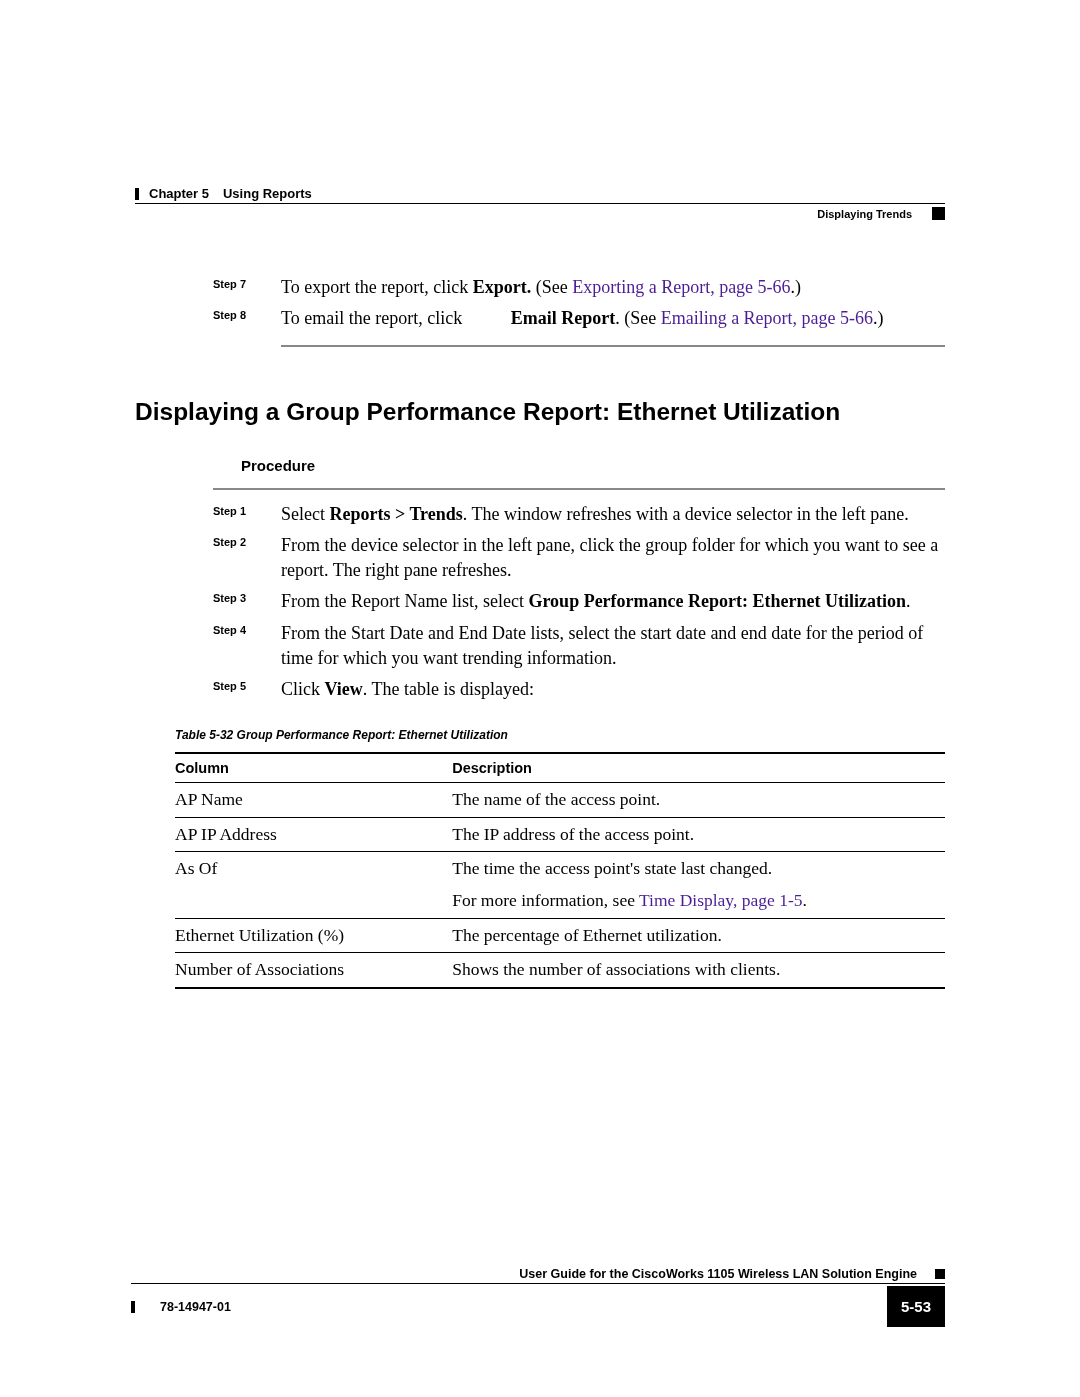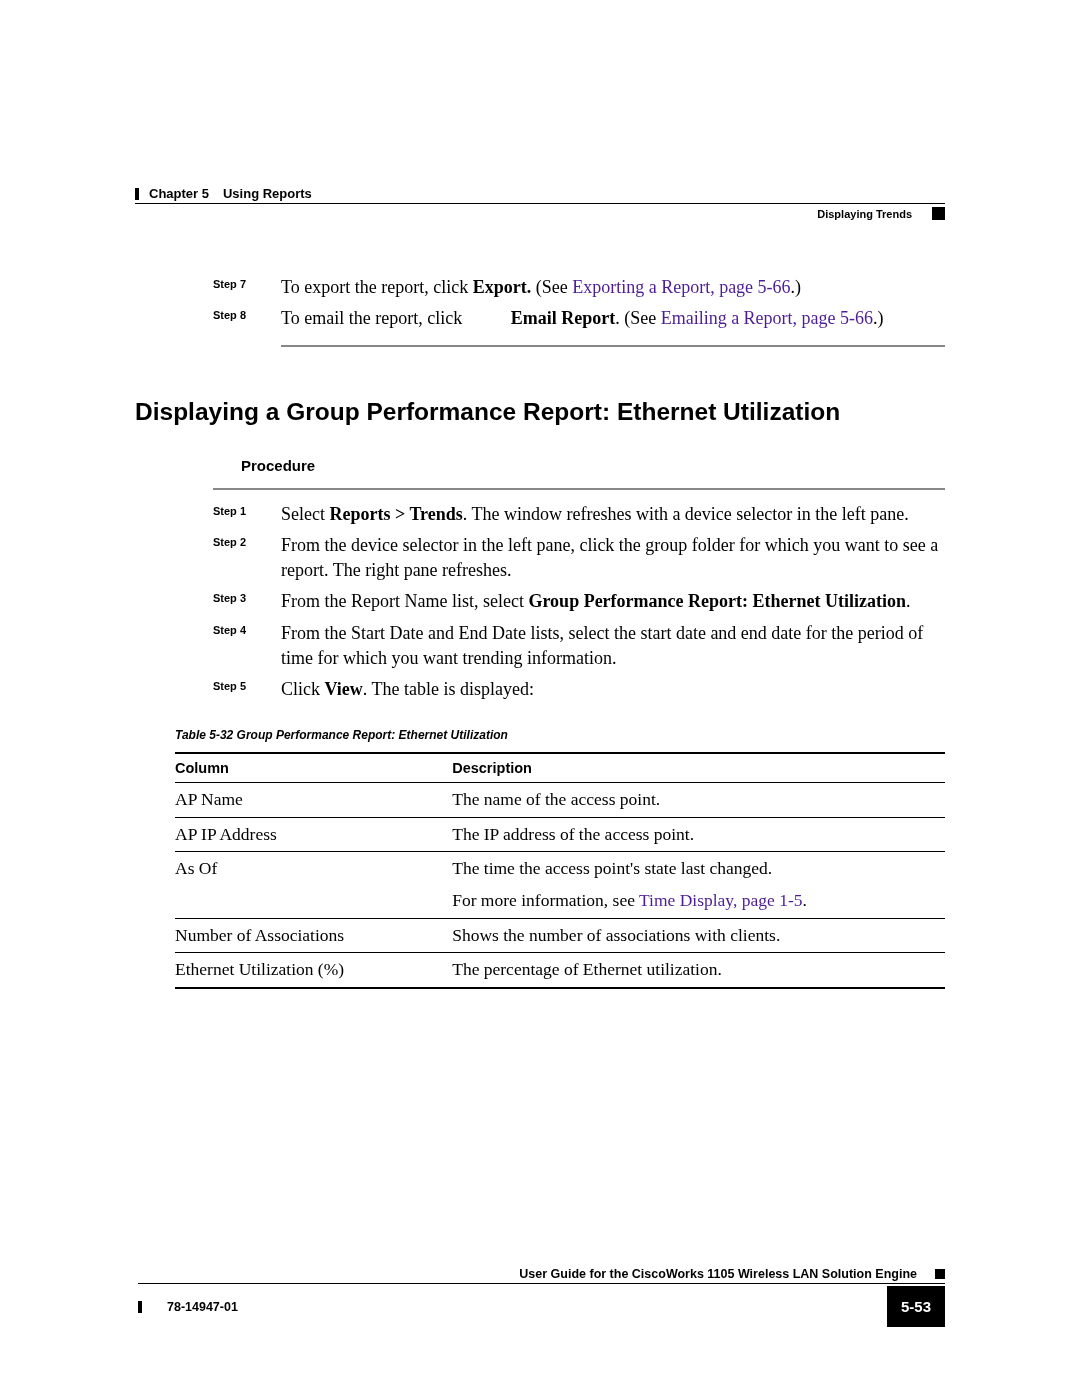--- a/index.html
+++ b/index.html
@@ -132,21 +132,21 @@
       vertical-align: top;
       line-height: 1.35;
     }
     .data-table tr:last-child td {
       border-bottom: 2px solid #000;
     }
     .col-name { width: 36%; }
     .footer {
       position: absolute;
       bottom: 70px;
-      left: 138px;
+      left: 131px;
       right: 135px;
     }
     .footer-guide-row {
       display: flex;
       justify-content: flex-end;
       align-items: center;
       border-bottom: 1px solid #000;
       padding-bottom: 2px;
     }
     .footer-guide-text {
@@ -263,26 +263,26 @@
         </tr>
         <tr>
           <td class="col-name">AP IP Address</td>
           <td><span>The IP address of the access point.</span></td>
         </tr>
         <tr>
           <td class="col-name">As Of</td>
           <td><span>The time the access point's state last changed.</span><div style="height: 8px;"></div><span>For more information, see </span><span class="link">Time Display, page 1-5</span><span>.</span></td>
         </tr>
         <tr>
+          <td class="col-name">Ethernet Utilization (%)</td>
+          <td><span>The percentage of Ethernet utilization.</span></td>
+        </tr>
+        <tr>
           <td class="col-name">Number of Associations</td>
           <td><span>Shows the number of associations with clients.</span></td>
-        </tr>
-        <tr>
-          <td class="col-name">Ethernet Utilization (%)</td>
-          <td><span>The percentage of Ethernet utilization.</span></td>
         </tr>
       </tbody>
   </table>
 
   <div class="footer">
     <div class="footer-guide-row">
       <span class="footer-guide-text">User Guide for the CiscoWorks 1105 Wireless LAN Solution Engine</span>
       <div class="footer-sq"></div>
     </div>
     <div class="footer-bottom-row">

